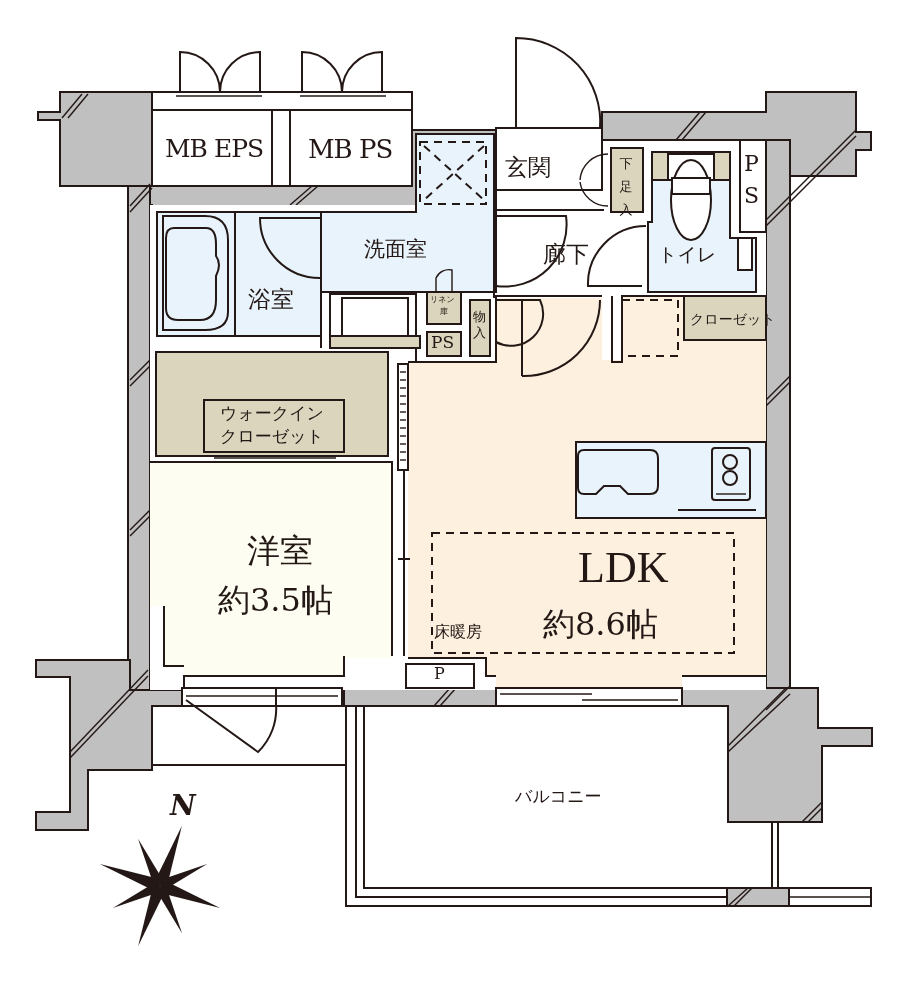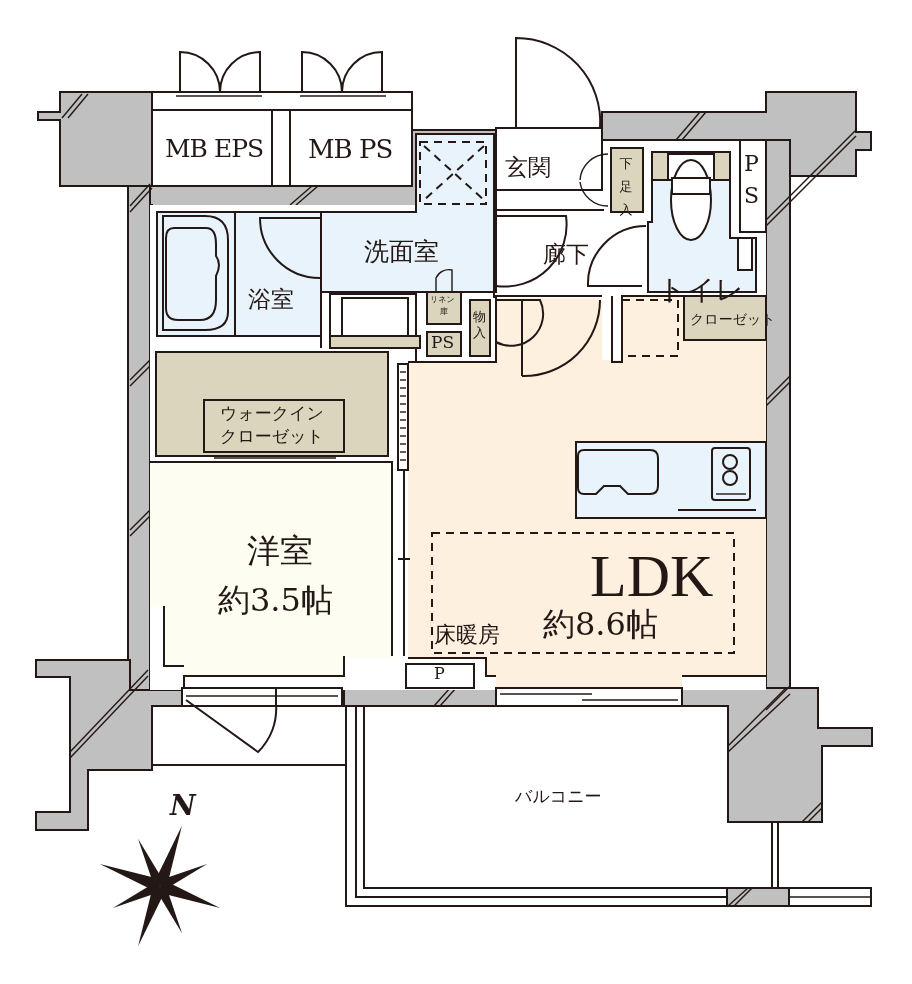--- a/index.html
+++ b/index.html
@@ -215,39 +215,39 @@
 </svg>
 
 <div class="lbl" style="left:165px;top:136px;font-size:25px;letter-spacing:-1px;">MB EPS</div>
 <div class="lbl" style="left:308px;top:136px;font-size:26px;letter-spacing:-1px;">MB PS</div>
 
 <div class="lbl" style="left:505px;top:156px;font-size:23px;text-align:center;">玄関</div>
 <div class="lbl" style="left:619px;top:152px;font-size:13px;width:14px;text-align:center;white-space:normal;line-height:23px;">下足入</div>
 <div class="lbl" style="left:744px;top:153px;font-size:22px;">P</div>
 <div class="lbl" style="left:744px;top:185px;font-size:22px;">S</div>
 
-<div class="lbl" style="left:364px;top:239px;font-size:25px;">洗面室</div>
+<div class="lbl" style="left:364px;top:239px;font-size:21px;">洗面室</div>
 <div class="lbl" style="left:248px;top:288px;font-size:23px;">浴室</div>
 <div class="lbl" style="left:543px;top:243px;font-size:23px;">廊下</div>
-<div class="lbl" style="left:658px;top:245px;font-size:28px;margin-top:31px;">トイレ</div>
+<div class="lbl" style="left:658px;top:245px;font-size:19px;">トイレ</div>
 
 <div class="lbl" style="left:430px;top:296px;font-size:8px;">リネン</div>
 <div class="lbl" style="left:440px;top:308px;font-size:8px;">庫</div>
 <div class="lbl" style="left:431px;top:334px;font-size:17px;">PS</div>
 <div class="lbl" style="left:473px;top:310px;font-size:13px;">物</div>
 <div class="lbl" style="left:473px;top:326px;font-size:13px;">入</div>
 
 <div class="lbl" style="left:690px;top:312px;font-size:14px;">クローゼット</div>
 
 <div class="lbl" style="left:220px;top:405px;font-size:17px;">ウォークイン</div>
 <div class="lbl" style="left:220px;top:428px;font-size:17px;">クローゼット</div>
 
 <div class="lbl" style="left:247px;top:534px;font-size:33px;">洋室</div>
 <div class="lbl" style="left:218px;top:584px;font-size:32px;">約3.5帖</div>
 
-<div class="lbl" style="left:590px;top:546px;font-size:60px;font-family:'Liberation Serif',serif;">LDK</div>
+<div class="lbl" style="left:578px;top:546px;font-size:44px;font-family:'Liberation Serif',serif;">LDK</div>
 <div class="lbl" style="left:543px;top:608px;font-size:32px;">約8.6帖</div>
-<div class="lbl" style="left:434px;top:624px;font-size:22px;">床暖房</div>
+<div class="lbl" style="left:434px;top:624px;font-size:16px;">床暖房</div>
 
 <div class="lbl" style="left:434px;top:666px;font-size:16px;">P</div>
 <div class="lbl" style="left:515px;top:788px;font-size:17px;">バルコニー</div>
 
 <div class="lbl" style="left:170px;top:792px;font-size:28px;font-style:italic;font-weight:bold;">N</div>
 
 </body></html>

